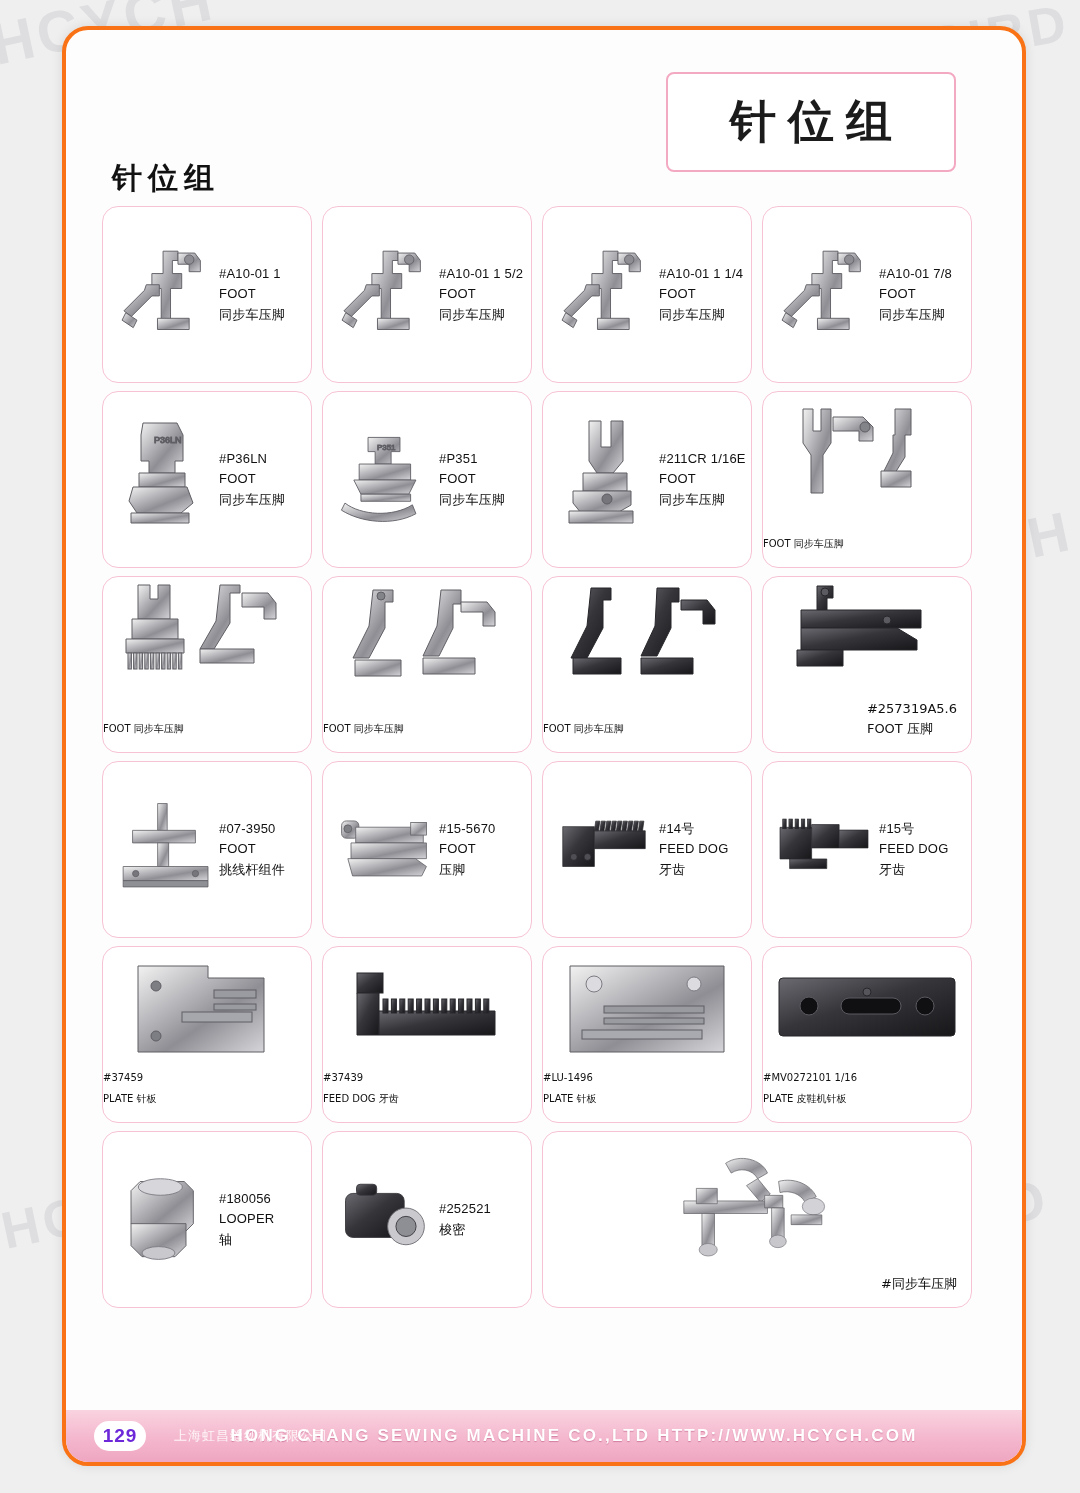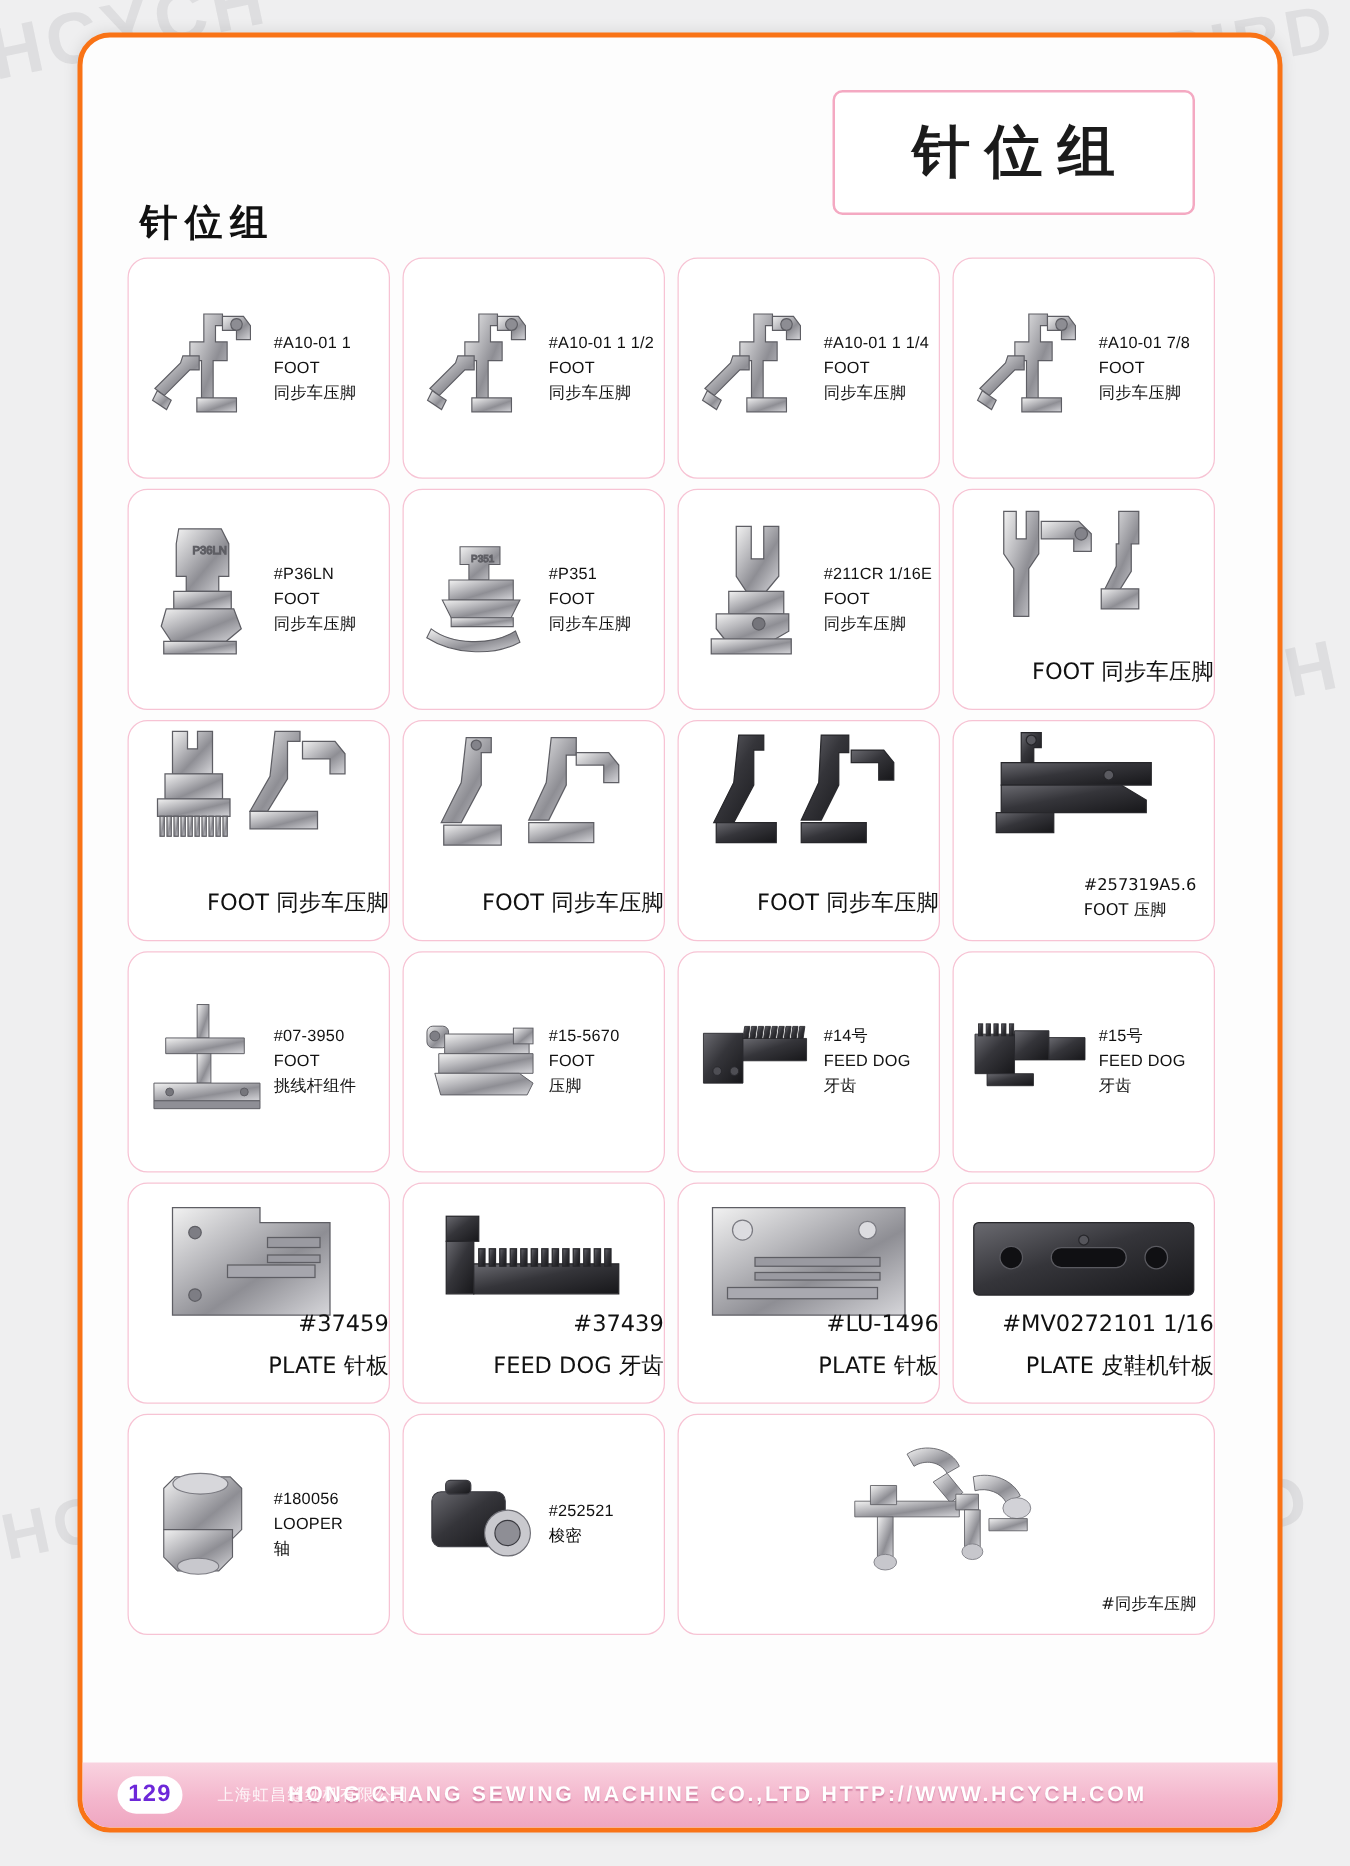--- a/index.html
+++ b/index.html
@@ -134,22 +134,22 @@
   }
   .labels .ln { white-space: nowrap; }
   .labels .cn { font-family: "DejaVu Sans", "Liberation Sans", sans-serif; }
 
   
   .card .caption-bottom {
     position: absolute;
     left: 0;
     right: 0;
     bottom: 16px;
-    text-align: right;
-    font-size: 18px;
+    text-align: left;
+    font-size: 10px;
     line-height: 1.5;
     color: #111;
     font-family: "DejaVu Sans", "Liberation Sans", sans-serif;
   }
   .card .caption-br {
     position: absolute;
     right: 14px;
     bottom: 14px;
     text-align: left;
     font-size: 13px;
@@ -289,21 +289,21 @@
           <path d="M58 12 h16 v10 h-6 v14 h10 v16 h-12 v40 h-10 V52 h-10 V36 h12 z" fill="url(#g2)"></path>
           <path d="M74 14 h18 l6 8 v12 h-12 v-8 h-12 z" fill="url(#g2)"></path>
           <path d="M40 48 h14 v12 h-8 l-22 22 -8-6 22-22 z" fill="url(#g2)"></path>
           <path d="M18 78 l12 8 -4 8 -12-8 z" fill="url(#g2)"></path>
           <path d="M52 84 h34 v12 h-34 z" fill="url(#g2)"></path>
           <path d="M86 26 a5 5 0 1 1 0.1 0" fill="#8d8d93"></path>
         </g>
             </svg>
           </div>
       <div class="labels">
-        <div class="ln">#A10-01 1 1/2</div>
+        <div class="ln">#A10-01 1 5/2</div>
         <div class="ln">FOOT</div>
         <div class="ln cn">同步车压脚</div>
       </div>
         </div>
       </div>
       <div class="card">
         <div class="inner side">
           <div class="art ">
             <svg width="118" height="118" viewBox="0 0 118 118">
               <defs>

